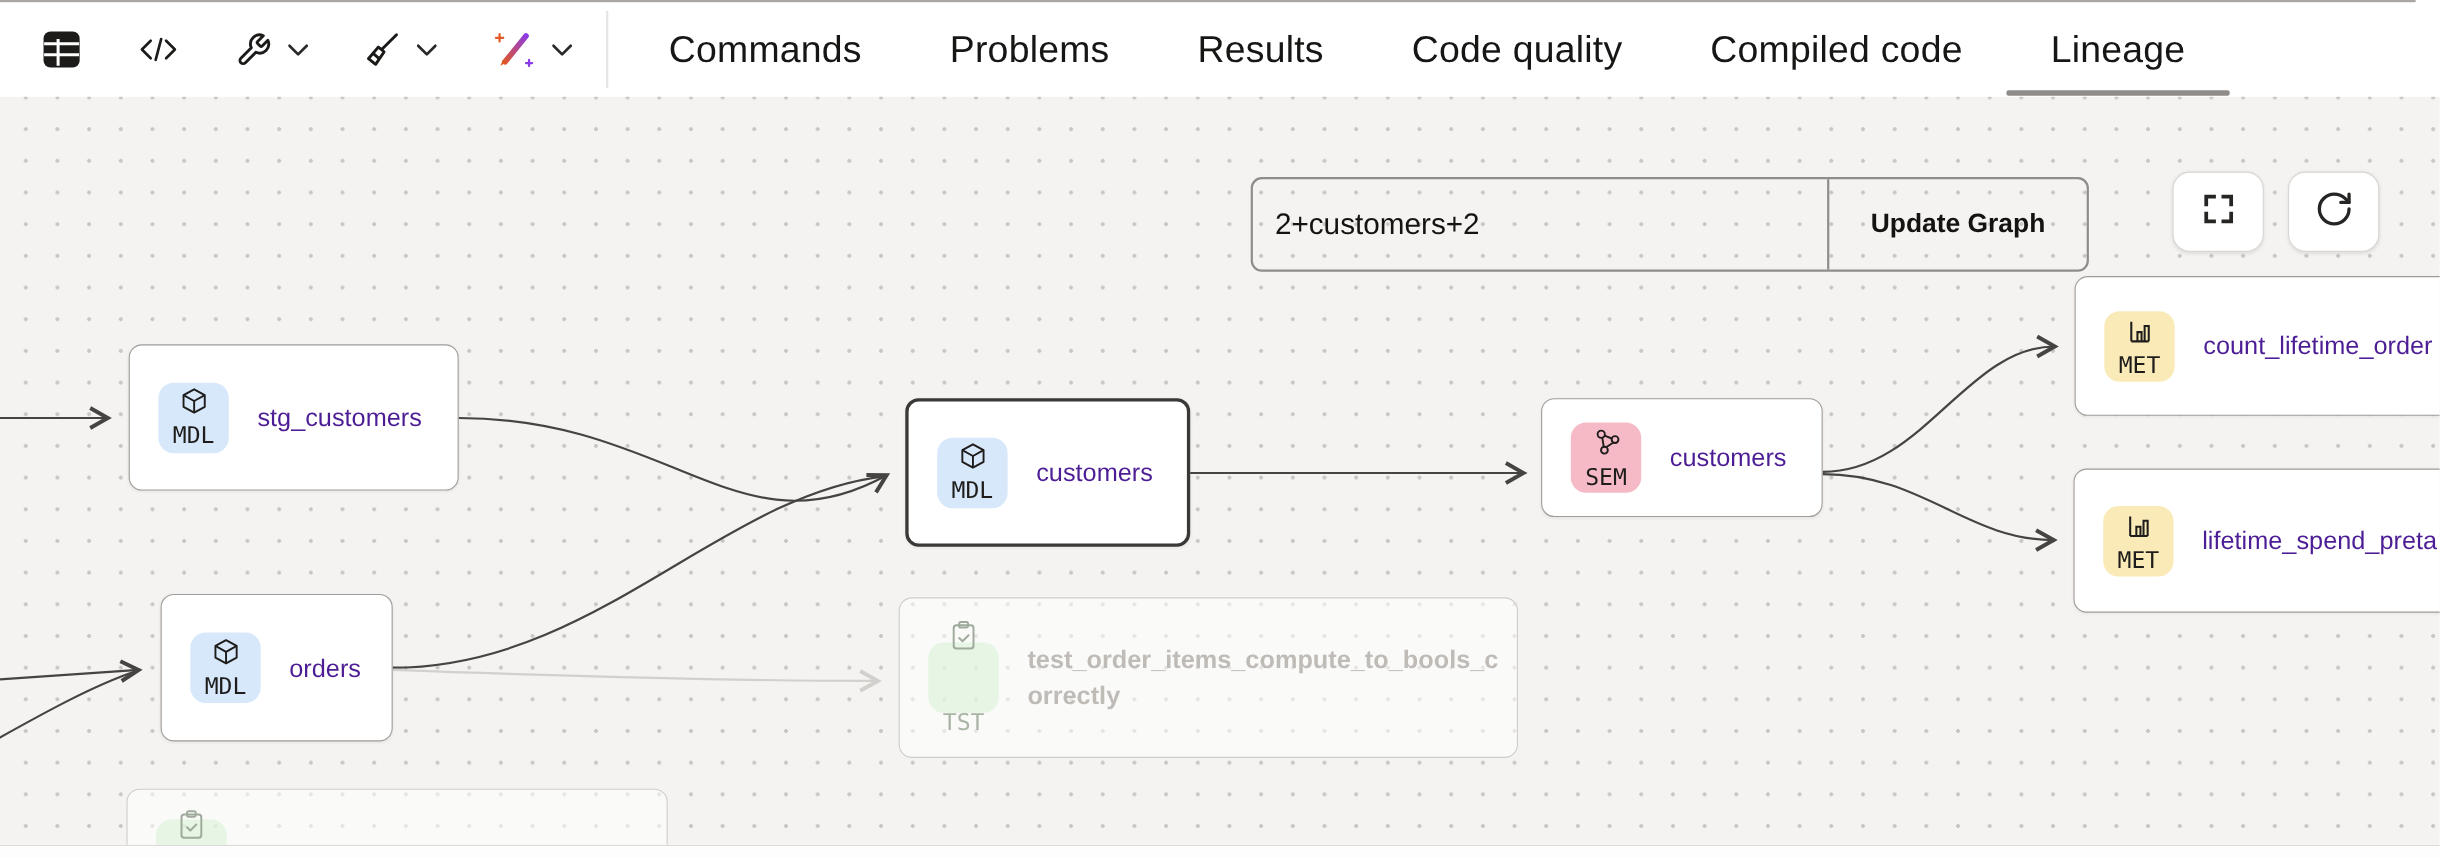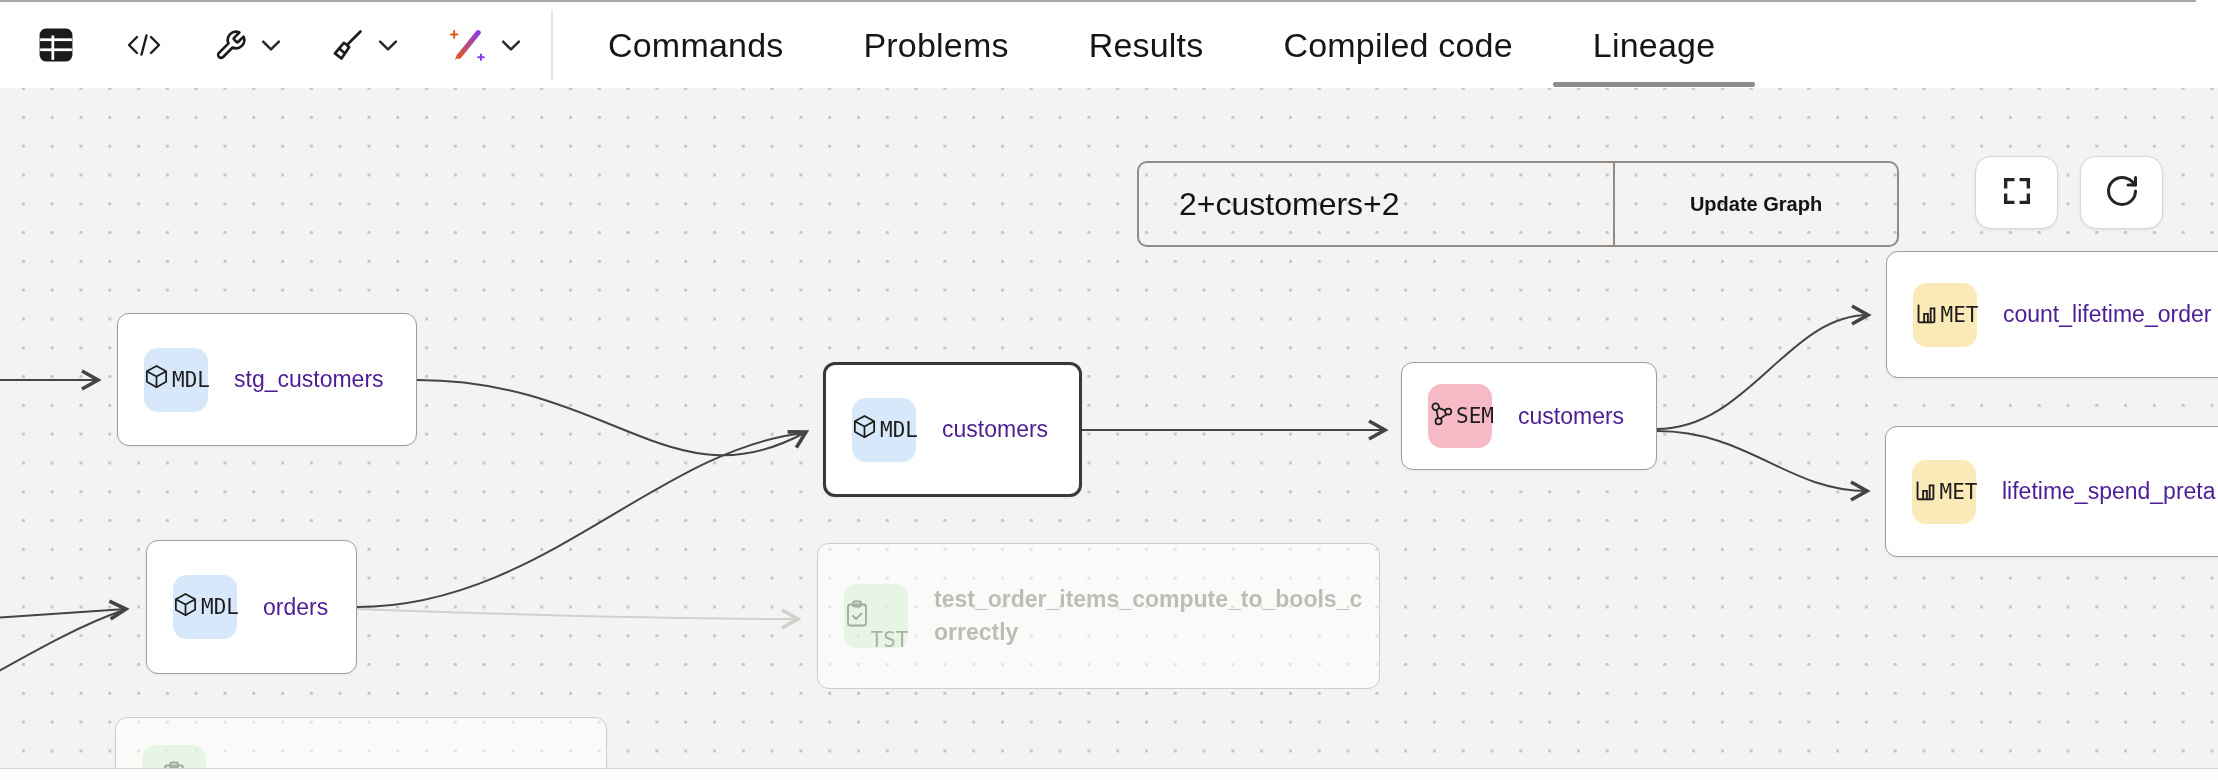--- a/index.html
+++ b/index.html
@@ -26,41 +26,41 @@
   .canvas { position:relative; width:2218px; height:680px; overflow:hidden;
     background-color:#f4f3f1;
     background-image:radial-gradient(circle, #c9c6c3 1.5px, transparent 2px);
     background-size:28.8px 28.8px; background-position:9px 15px; }
   .edges { position:absolute; left:0; top:0; pointer-events:none; }
 
   
   .graph-controls { position:absolute; left:1137px; top:73px; width:762px;
     height:86px; border:2px solid #8f8c89; border-radius:10px; display:flex;
     background:transparent; }
-  .graph-filter { flex:1; display:flex; align-items:center; padding-left:40px;
-    font-size:32px; color:#141312; cursor:text;text-align:right; }
-  .update-btn { width:284px; border:none; border-left:2px solid #8f8c89;
+  .graph-filter { flex:1; display:flex; align-items:center; padding-left:20px;
+    font-size:27px; color:#141312; cursor:text;text-align:right; }
+  .update-btn { width:236px; border:none; border-left:2px solid #8f8c89;
     background:transparent; font-family:"Liberation Sans",sans-serif;
-    font-size:20px; font-weight:700; color:#141312; display:flex;
+    font-size:24px; font-weight:700; color:#141312; display:flex;
     align-items:center; justify-content:center; cursor:pointer; }
   .icon-btn { position:absolute; width:83px; height:73px; background:#ffffff;
     border:1.5px solid #d9d6d3; border-radius:16px; display:flex;
     align-items:center; justify-content:center; color:#262523;
     box-shadow:0 1px 3px rgba(40,38,35,.10); cursor:pointer; }
   .btn-fullscreen { left:1975px; top:68px; }
   .btn-refresh   { left:2080px; top:68px; }
 
   
   .node { position:absolute; display:flex; align-items:center;
     padding-left:26px; gap:26px; background:#ffffff;
     border:1.5px solid #a09c99; border-radius:12px;
     box-shadow:0 1px 3px rgba(40,38,35,.06); cursor:pointer; }
   .node.selected { border:3px solid #3b3937; }
   .node-badge { width:64px; height:64px; border-radius:14px; flex-shrink:0;
-    display:flex; flex-direction:row; align-items:center;
+    display:flex; flex-direction:column; align-items:center;
     justify-content:center; gap:1px; color:#1e1d1b;text-align:right; }
   .badge-label { font-family:"DejaVu Sans Mono", monospace; font-size:21px;
     line-height:22px; color:#1e1d1b; }
   .node-label { font-size:23px; color:#4c1d95; line-height:33px; }
   .node.faded { background:rgba(255,255,255,.55); border-color:#cfcdca;
     box-shadow:none; }
   .node.faded .node-badge { color:#9fab9c; }
   .node.faded .badge-label { color:#a9b4a5;margin-top:48px; }
   .node.faded .node-label { color:#bfbcb8; }
   .wrap-label { max-width:430px; word-break:break-all;font-weight:bold; }
@@ -134,20 +134,21 @@
             <polyline points="1,1 8,8 15,1"></polyline>
           </svg>
       </span>
     </span>
   </div>
   <div class="toolbar-divider"></div>
   <div class="tabs">
     <div class="tab">Commands</div>
     <div class="tab">Problems</div>
     <div class="tab">Results</div>
+    <div class="tab">Code quality</div>
     <div class="tab">Compiled code</div>
     <div class="tab active">Lineage</div>
   </div>
 </div>
 
 <div class="canvas">
 
   <svg class="edges" width="2218" height="680">
     <defs>
       <marker id="arrow" markerWidth="14" markerHeight="14" refX="10" refY="6" orient="auto">

